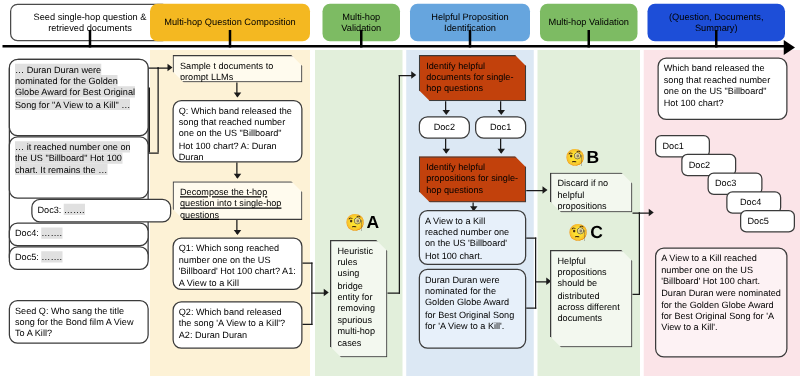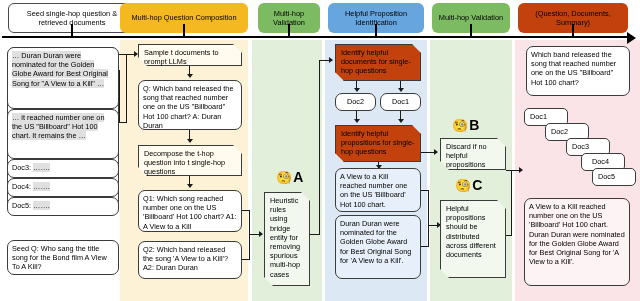--- a/index.html
+++ b/index.html
@@ -20,21 +20,21 @@
   
   .pill{
     position:absolute;top:3px;height:30px;border-radius:6px;
     display:flex;align-items:center;justify-content:center;text-align:center;
     font-size:7.4px;line-height:9.5px;padding:0 3px;box-sizing:border-box;
   }
   .pill-white{background:#ffffff;border:1.2px solid #4a4a4a;}
   .pill-yellow{background:#f4b821;}
   .pill-green{background:#7dbb63;}
   .pill-blue{background:#66a5de;}
-  .pill-pink{background:#c2410c;justify-content:center;}
+  .pill-pink{background:#1d4ed8;justify-content:center;}
 
   
   .axis{position:absolute;left:2px;top:36px;width:626px;height:2.4px;background:#000;}
   .axis-head{position:absolute;top:31.5px;left:627px;width:0;height:0;
     border-top:6px solid transparent;border-bottom:6px solid transparent;border-left:9px solid #000;}
   .tick{position:absolute;width:2.2px;height:14px;background:#000;top:24px;}
 
   
   .node{
     position:absolute;box-sizing:border-box;
@@ -118,21 +118,21 @@
   <div class="tick" style="left:572px;"></div>
 
   <div class="docgroup" style="left:7px;top:47px;width:112px;height:167px;"></div>
 
   <div class="docrow" style="left:7px;top:47px;width:112px;height:62px;">
     <span class="hl">…  Duran Duran were nominated for the Golden Globe Award for Best Original Song for "A View to a Kill" …</span>
   </div>
   <div class="docrow" style="left:7px;top:109px;width:112px;height:50px;">
     <span class="hl">…  it reached number one on the US "Billboard" Hot 100 chart. It remains the …</span>
   </div>
-  <div class="docrow" style="left:7px;top:159px;width:112px;height:19px;">
+  <div class="docrow" style="left:25px;top:159px;width:112px;height:19px;">
     <span>Doc3:</span>
     <span class="hl">…….</span>
   </div>
   <div class="docrow" style="left:7px;top:178px;width:112px;height:19px;">
     <span>Doc4:</span>
     <span class="hl">…….</span>
   </div>
   <div class="docrow" style="left:7px;top:197px;width:112px;height:19px;">
     <span>Doc5:</span>
     <span class="hl">…….</span>
@@ -155,21 +155,21 @@
   </div>
   <div class="ln lnv" style="left:189px;top:66px;height:11px;"></div>
   <div class="arw-d" style="left:186.5px;top:74px;"></div>
 
   <div class="node whitebg" style="left:138px;top:80px;width:104px;height:50px;">
     <span>Q: Which band released the song that reached number one on the US "Billboard" Hot 100 chart? A: Duran Duran</span>
   </div>
   <div class="ln lnv" style="left:189px;top:130px;height:12px;"></div>
   <div class="arw-d" style="left:186.5px;top:139px;"></div>
 
-  <div class="flag yellowbg" style="left:138px;top:145px;width:104px;height:31px;">
+  <div class="flag yellowbg" style="left:138px;top:145px;width:104px;height:31px;text-decoration:underline;">
     <span>Decompose the t-hop question into t single-hop questions</span>
   </div>
   <div class="ln lnv" style="left:189px;top:176px;height:11px;"></div>
   <div class="arw-d" style="left:186.5px;top:184px;"></div>
 
   <div class="node whitebg" style="left:138px;top:190px;width:104px;height:42px;">
     <span>Q1: Which song reached number one on the US 'Billboard' Hot 100 chart? A1: A View to a Kill</span>
   </div>
   <div class="node whitebg" style="left:138px;top:241px;width:104px;height:38px;">
     <span>Q2: Which band released the song 'A View to a Kill'? A2: Duran Duran</span>

